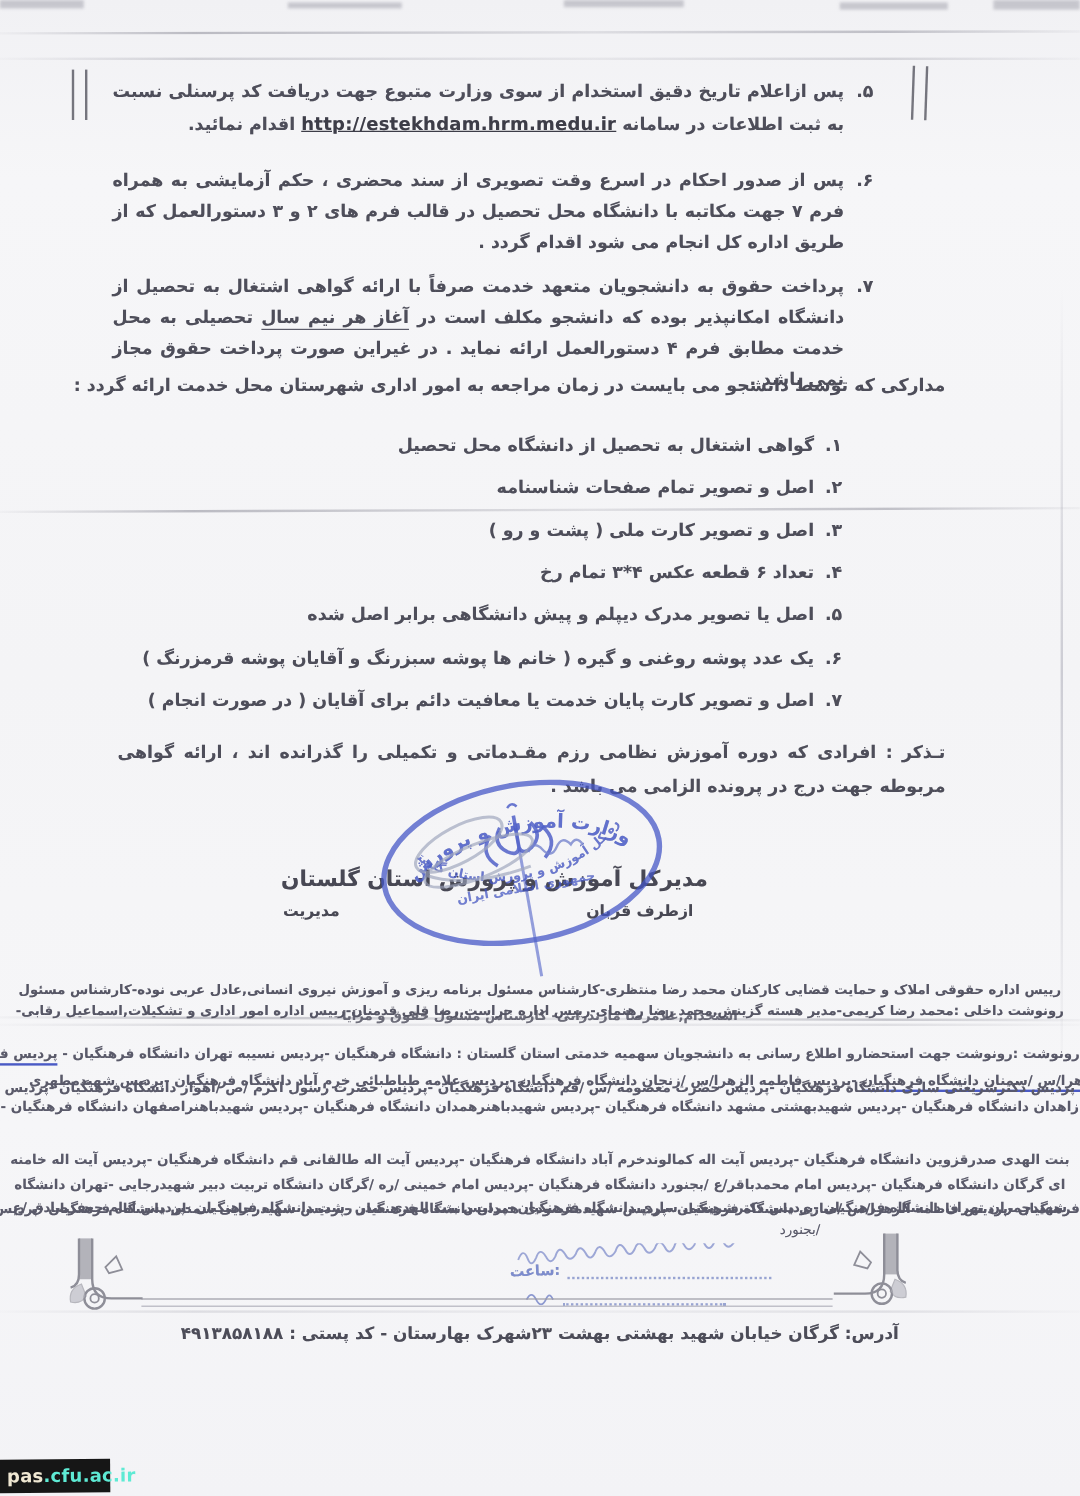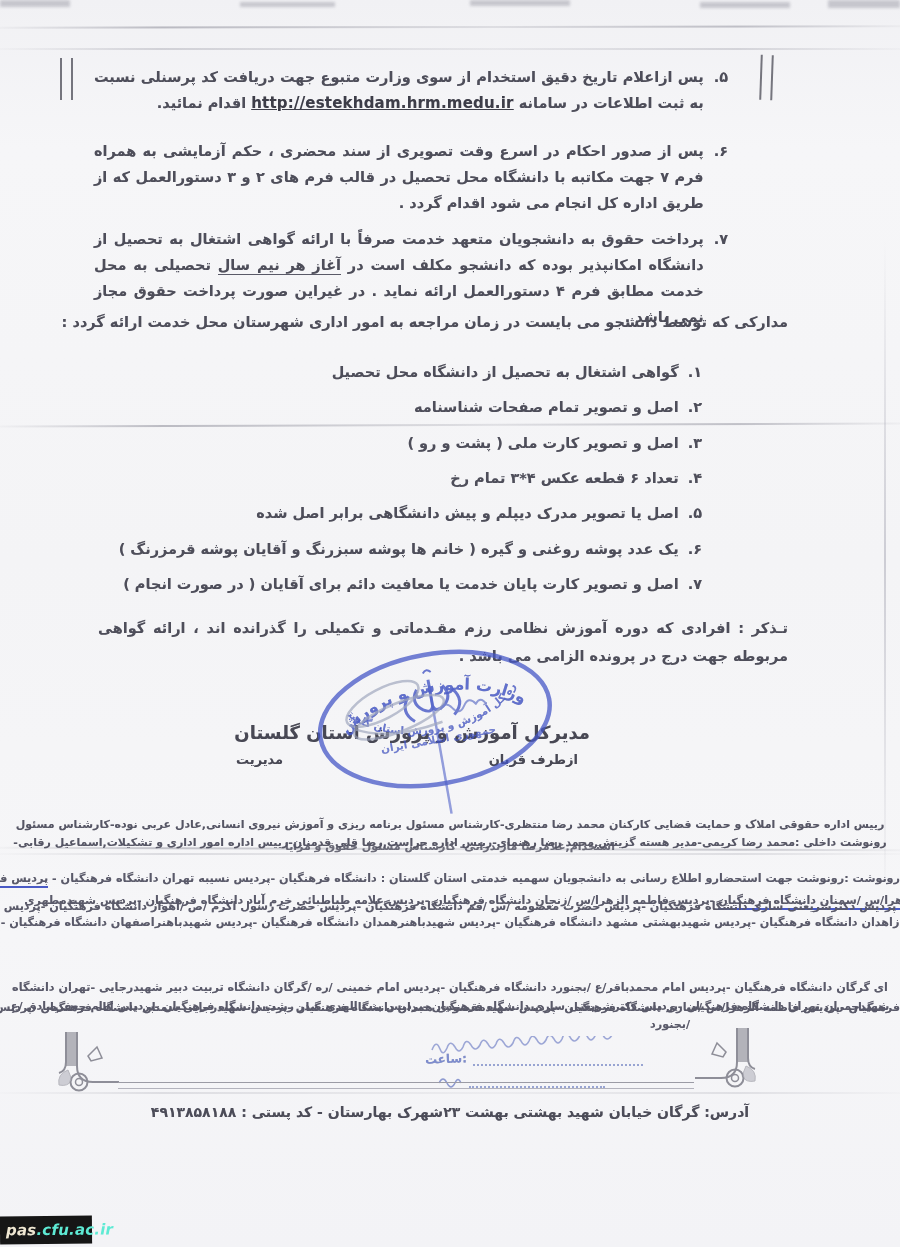--- a/index.html
+++ b/index.html
@@ -28,34 +28,34 @@
   .docintro{position:absolute; right:112px; font-size:14.5px; font-weight:bold; white-space:nowrap;}
   .docitem{position:absolute; right:198px; display:flex; gap:9px; font-size:14.5px; font-weight:bold; white-space:nowrap;}
   .notepar{position:absolute; right:112px; width:690px; font-size:14.5px; font-weight:bold; line-height:1.95; text-align:justify;margin-left:40px;}
   
   .stamp{position:absolute; left:312px; top:638px; width:260px; height:185px; transform:rotate(-10deg); z-index:3; opacity:.92;}
   .sigline1{position:absolute; left:322px; top:722px; width:268px; text-align:center; font-size:18px; font-weight:bold; color:#484854; z-index:2; white-space:nowrap;}
   .sigline2{position:absolute; left:236px; top:752px; width:342px; display:flex; justify-content:space-between; font-size:13px; font-weight:bold; color:#484854; z-index:2;}
   
   .cc-line{position:absolute; left:0; width:900px; text-align:center; white-space:nowrap; font-size:11px; font-weight:bold; color:#565665;}
   .dist-line{position:absolute; left:0; width:900px; text-align:center; white-space:nowrap; font-size:11.2px; font-weight:bold; color:#5a5a6a;}
-  .dist-frag{position:absolute; white-space:nowrap; font-size:11.2px; font-weight:bold; color:#5a5a6a;}
+  .dist-frag{position:absolute; white-space:nowrap; font-size:11.2px; font-weight:normal; color:#5a5a6a;}
   .pen-underline{border-bottom:2px solid #4a5ac5; padding-bottom:1px;}
   
   .dotrow{position:absolute; display:flex; align-items:flex-end; gap:6px; direction:ltr;}
   .dotrow .lbl{font-size:12px; font-weight:bold; color:#7d8cce; transform:rotate(-2deg); white-space:nowrap;}
   .dotrow .dots{flex:1 1 auto; border-bottom:2px dotted #98a4d2; height:10px;}
   
   .dblline{position:absolute; left:118px; top:1082px; width:576px; height:5px;
     border-top:1.5px solid #9b9ba5; border-bottom:1px solid #b3b3bd;}
   .ornament{position:absolute; width:70px; height:70px;}
   .address{position:absolute; left:0; top:1104px; width:900px; text-align:center; font-size:14px; font-weight:bold; color:#4c4c58; white-space:nowrap;}
   .watermark{position:absolute; left:0; top:1216px; width:86px; height:28px; background:#161616;
     display:flex; align-items:center; padding-left:6px; direction:ltr; transform:rotate(-.5deg); z-index:5;}
-  .watermark span{font-style:italic; font-weight:bold; font-size:15px; letter-spacing:.2px; text-shadow:none;}
+  .watermark span{font-weight:bold; font-size:15px; letter-spacing:.2px; text-shadow:none;}
   .wm1{color:#efe7d2;}
   .wm2{color:#5eead4;}
 </style>
 </head>
 <body>
 
 <div class="page">
 
   <div class="streak" style="left:0;top:0;width:70px;height:7px;"></div>
   <div class="streak" style="left:240px;top:2px;width:95px;height:5px;"></div>
@@ -177,20 +177,21 @@
   <div class="dist-line" style="top:872px;">
     <span>رونوشت :رونوشت جهت استحضارو اطلاع رسانی به دانشجویان سهمیه خدمتی استان گلستان : دانشگاه فرهنگیان -پردیس نسیبه تهران دانشگاه فرهنگیان -</span>
     <span class="pen-underline">پردیس فاطمه</span>
   </div>
   <div class="dist-line" style="top:894px;margin-left:21px;">
     <span class="pen-underline">الزهرا/س /سمنان دانشگاه فرهنگیان</span>
     <span>-پردیس فاطمه الزهرا/س /زنجان دانشگاه فرهنگیان -پردیس علامه طباطبائی خرم آباد دانشگاه فرهنگیان -پردیس شهیدمطهری</span>
   </div>
   <div class="dist-line" style="top:916px;">زاهدان دانشگاه فرهنگیان -پردیس شهیدبهشتی مشهد دانشگاه فرهنگیان -پردیس شهیدباهنرهمدان دانشگاه فرهنگیان -پردیس شهیدباهنراصفهان دانشگاه فرهنگیان -</div>
   <div class="dist-line" style="top:900px;">پردیس دکترشریعتی ساری دانشگاه فرهنگیان -پردیس حضرت معصومه /س /قم دانشگاه فرهنگیان -پردیس حضرت رسول اکرم /ص /اهواز دانشگاه فرهنگیان -پردیس</div>
+  <div class="dist-line" style="top:960px;">بنت الهدی صدرقزوین دانشگاه فرهنگیان -پردیس آیت اله کمالوندخرم آباد دانشگاه فرهنگیان -پردیس آیت اله طالقانی قم دانشگاه فرهنگیان -پردیس آیت اله خامنه</div>
   <div class="dist-line" style="top:981px;">ای گرگان دانشگاه فرهنگیان -پردیس امام محمدباقر/ع /بجنورد دانشگاه فرهنگیان -پردیس امام خمینی /ره /گرگان دانشگاه تربیت دبیر شهیدرجایی -تهران دانشگاه</div>
   <div class="dist-line" style="top:1001px;">فرهنگیان -پردیس فاطمه الزهرا/س /ساری دانشگاه فرهنگیان -پردیس شهیدمقصودی همدان دانشگاه فرهنگیان -پردیس شهیدرجایی سمنان دانشگاه فرهنگیان -پردیس</div>
 
   <div class="dist-frag" style="left:650px;top:1018px;">/بجنورد</div>
 
   <div class="dist-line" style="top:1000px;">شهیدچمران تهران دانشگاه فرهنگیان -پردیس دکترشریعتی ساری دانشگاه فرهنگیان -پردیس بنت الهدی صدر رشت دانشگاه فرهنگیان -پردیس امام جعفرصادق /ع</div>
 
   <svg class="abs" style="left:428px;top:1036px;" width="215" height="22" viewBox="0 0 215 22">
     <path d="M4,14 q4,-11 8,-1 q3,8 7,-1 q3,-9 8,-1 q4,8 8,0 q3,-10 8,-2 q4,8 9,0 q3,-9 8,-1 q4,8 8,0 q3,-9 8,-1 q4,8 9,0 q3,-10 8,-2 q4,8 8,0 q3,-9 8,-1 q4,8 9,0 q3,-9 8,-1 q4,8 8,0 q3,-10 8,-2 q4,8 9,0 q3,-9 8,-1 q4,8 8,0 q3,-9 8,-1 q4,8 9,0" stroke="#8d99d0" stroke-width="1.6" fill="none" opacity="0.85"></path>
   </svg>

